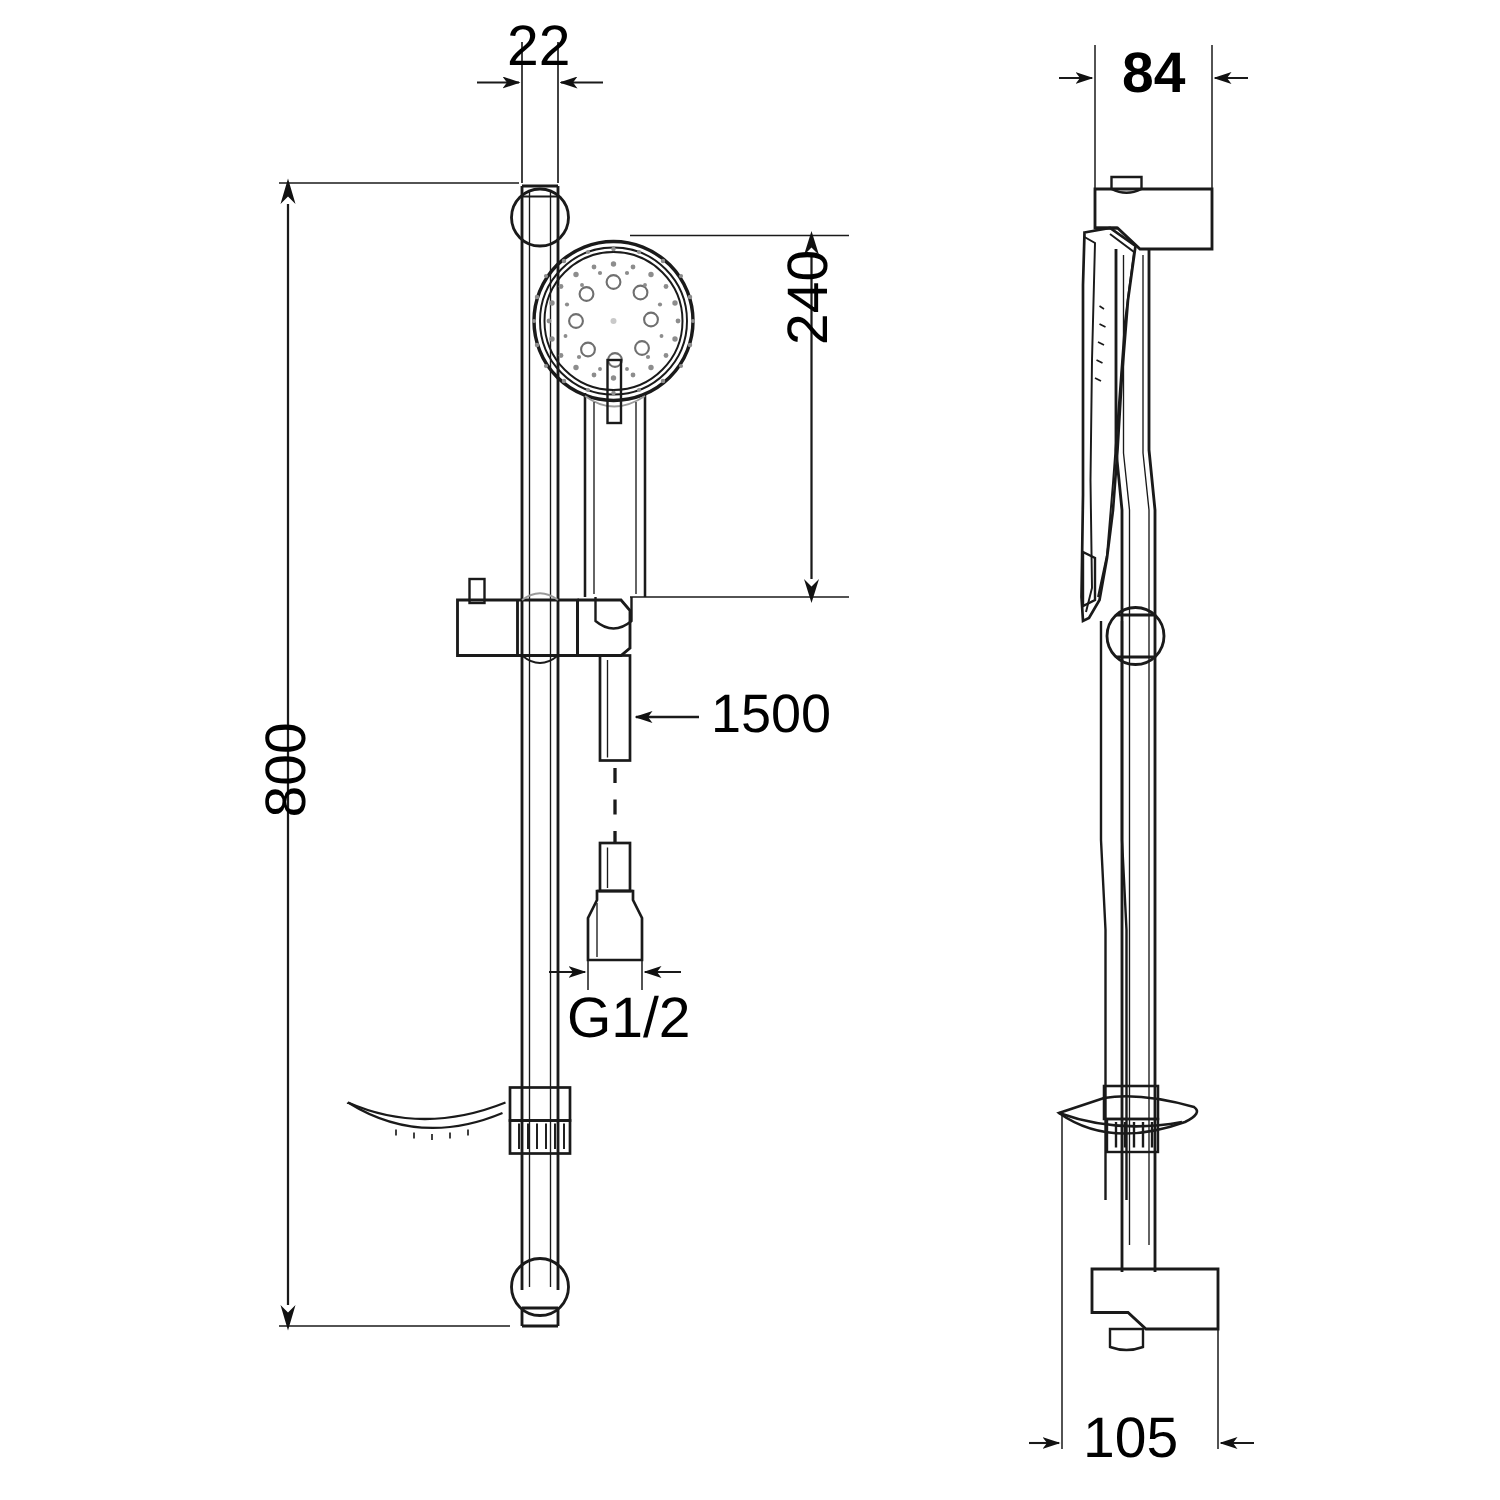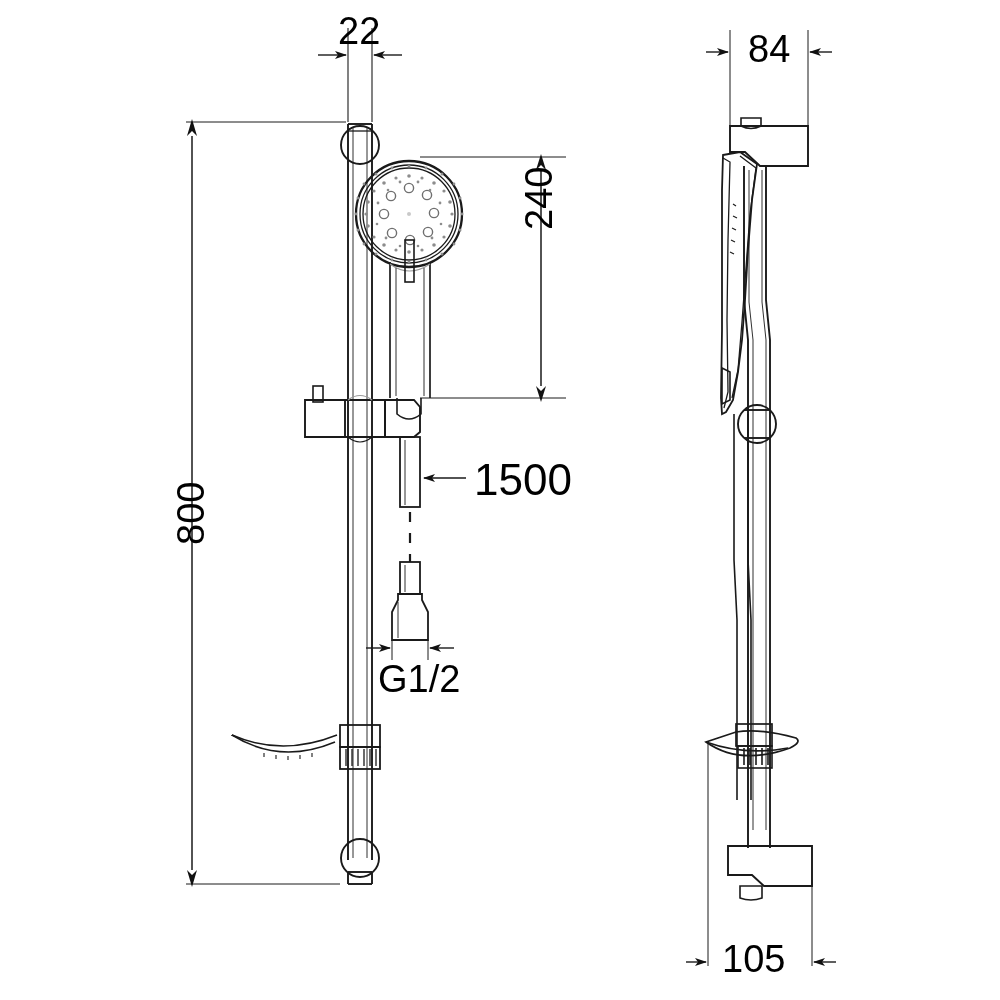--- a/index.html
+++ b/index.html
@@ -363,21 +363,21 @@
 
     </g>
   </svg>
 
   <div class="dim-text" style="left:338px; top:12px; font-size:38px;">22</div>
 
   <div class="dim-text rot90" style="left:520px; top:230px; font-size:38px; transform:rotate(-90deg);">240</div>
 
   <div class="dim-text rot90" style="left:172px; top:545px; font-size:38px; transform:rotate(-90deg);">800</div>
 
-  <div class="dim-text" style="left:474px; top:458px; font-size:44px;">1500</div>
+  <div class="dim-text" style="left:474px; top:458px; font-size:36px;">1500</div>
 
   <div class="dim-text" style="left:378px; top:660px; font-size:38px;text-align:right;">G1/2</div>
 
-  <div class="dim-text" style="left:748px; top:30px; font-size:38px;">84</div>
+  <div class="dim-text" style="left:748px; top:30px; font-size:38px;font-weight:bold;">84</div>
 
   <div class="dim-text" style="left:722px; top:940px; font-size:38px;">105</div>
 
 </div>
 
 </body></html>

